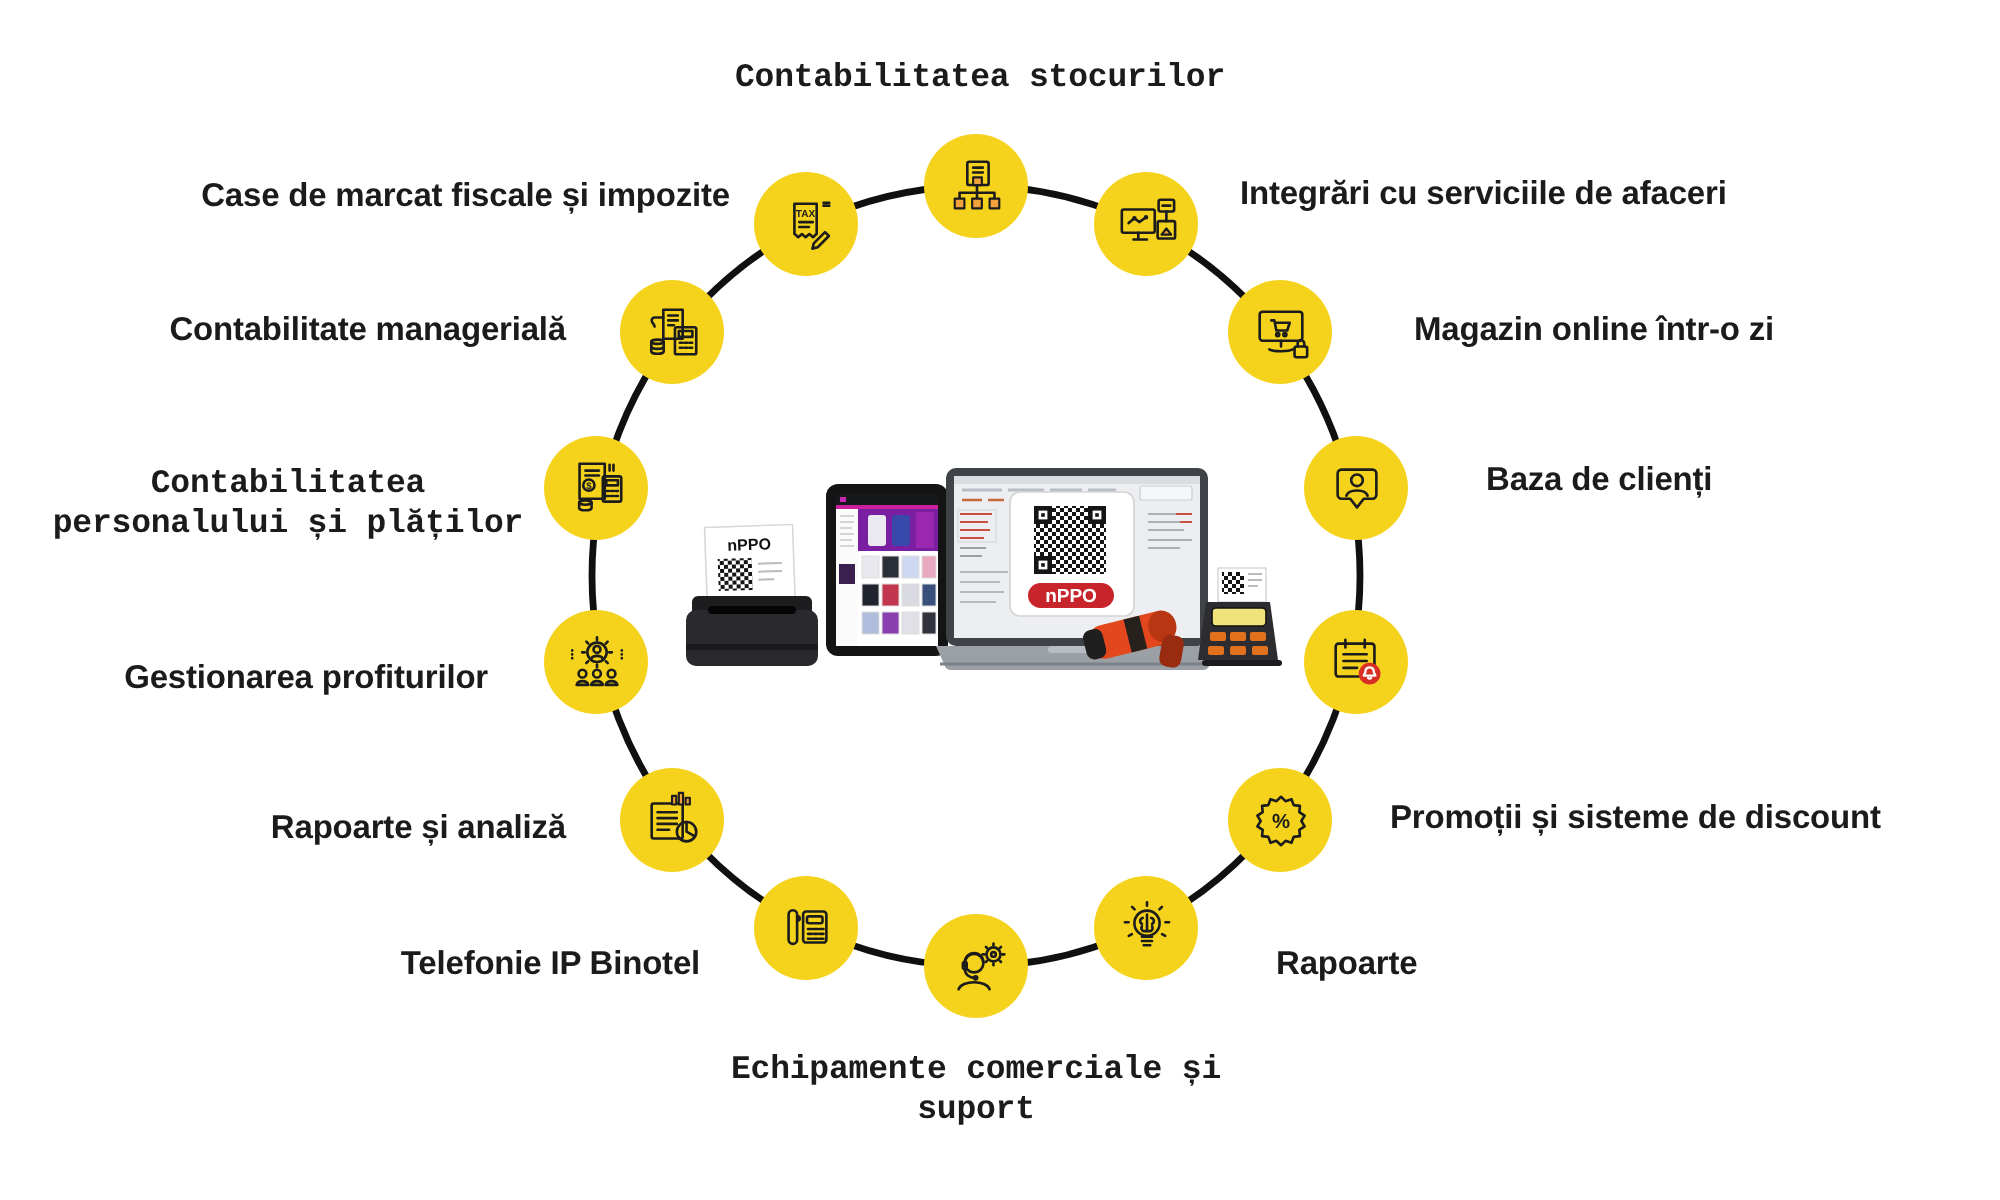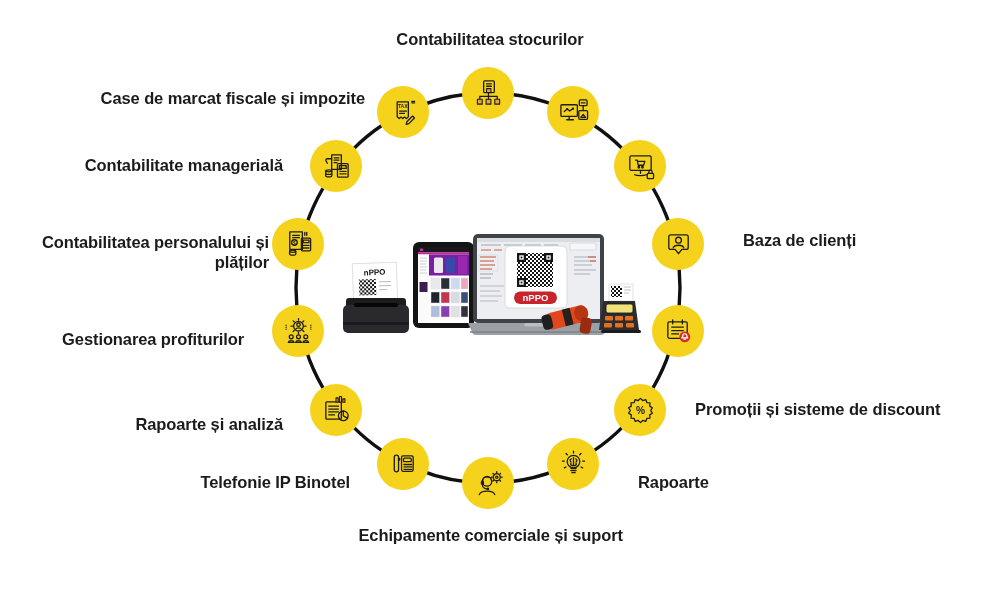--- a/index.html
+++ b/index.html
@@ -1,20 +1,20 @@
 <!DOCTYPE html>
 <html><head>
 <meta charset="utf-8">
 <style>
   html,body{margin:0;padding:0;background:#ffffff;}
   #stage{position:relative;width:1000px;height:600px;background:#fff;overflow:hidden;
          font-family:"Liberation Sans",sans-serif;color:#1b1b1b;}
   .lbl{position:absolute;font-size:16.5px;font-weight:700;letter-spacing:-0.1px;
        white-space:nowrap;color:#1b1b1b;line-height:1.22;}
-  .lbl.center{transform:translateX(-50%);text-align:right;}
+  .lbl.center{transform:translateX(-50%);text-align:center;font-family:Liberation Mono, monospace;}
   .lbl.right{text-align:left;}
   .lbl.wrap{white-space:normal;}
   .bubble{position:absolute;width:52px;height:52px;border-radius:50%;
           display:flex;align-items:center;justify-content:center;}
   .ic{width:31px;height:31px;display:block;}
   .ic .s{stroke:#1c1c1c;stroke-width:1.35;fill:none;stroke-linecap:round;stroke-linejoin:round;}
   .ic .f-or{fill:#f0a23c;stroke:#1c1c1c;stroke-width:1.1;stroke-linejoin:round;}
   .ic .f-red{fill:#d93025;stroke:none;}
   .ic .st-wh{stroke:#ffffff;stroke-width:1.2;fill:none;stroke-linecap:round;stroke-linejoin:round;}
   .ic text{font-family:"Liberation Sans",sans-serif;font-weight:700;fill:#1c1c1c;stroke:none;}
@@ -186,26 +186,28 @@
     <svg class="ic" viewBox="0 0 32 32">
       <path class="s" d="M9.5 5 h11.5 v15.5 l-1.9 1.8 -1.9-1.6 -1.9 1.6 -1.9-1.6 -1.9 1.6 -2-1.8 z"></path>
       <text x="15.2" y="11.8" font-size="5.2" text-anchor="middle">TAX</text>
       <path class="s" d="M12 14.5 h7 M12 17 h5"></path>
       <path class="s" d="M19.5 25.5 l5.8-5.8 2 2 -5.8 5.8 -2.7.7 z"></path>
       <path class="s" d="M24.5 4.5 h3 M24.5 6 h3"></path>
     </svg>
   </div>
 
   <div class="lbl center" style="left:490px;top:29px">Contabilitatea stocurilor</div>
+  <div class="lbl" style="left:620px;top:87px">Integrări cu serviciile de afaceri</div>
+  <div class="lbl" style="left:707px;top:155px">Magazin online într-o zi</div>
   <div class="lbl" style="left:743px;top:230px">Baza de clienți</div>
   <div class="lbl" style="left:695px;top:399px">Promoții și sisteme de discount</div>
   <div class="lbl" style="left:638px;top:472px">Rapoarte</div>
   <div class="lbl right" style="right:650px;top:472px">Telefonie IP Binotel</div>
   <div class="lbl center wrap" style="left:488px;top:525px;width:270px">Echipamente comerciale și suport</div>
-  <div class="lbl right" style="right:717px;top:414px">Rapoarte și analiză</div>
+  <div class="lbl right" style="right:717px;top:404px">Rapoarte și analiză</div>
   <div class="lbl right" style="right:756px;top:329px">Gestionarea profiturilor</div>
   <div class="lbl center wrap" style="left:144px;top:232px;width:250px">Contabilitatea personalului și plăților</div>
   <div class="lbl right" style="right:717px;top:155px">Contabilitate managerială</div>
   <div class="lbl right" style="right:635px;top:88px">Case de marcat fiscale și impozite</div>
 
   <svg viewBox="0 0 320 115" style="position:absolute;left:338px;top:226px;width:320px;height:115px">
     <defs>
       <pattern id="qr" width="4" height="4" patternUnits="userSpaceOnUse">
         <rect width="4" height="4" fill="#ffffff"></rect>
         <rect width="2" height="2" fill="#151515"></rect>

